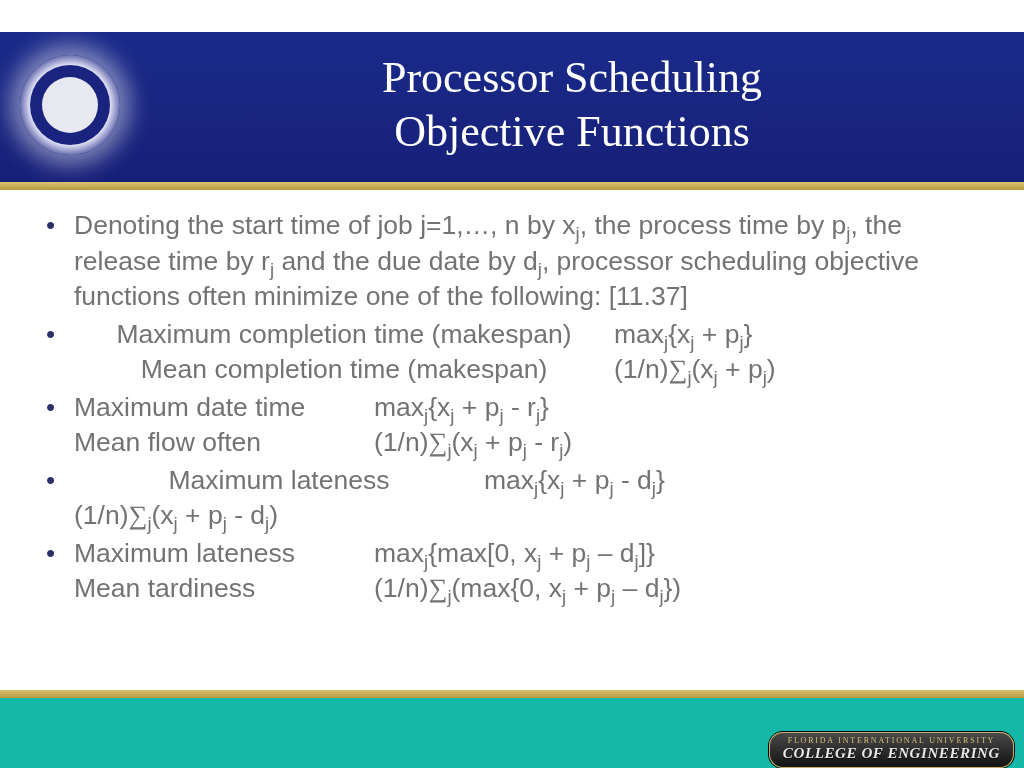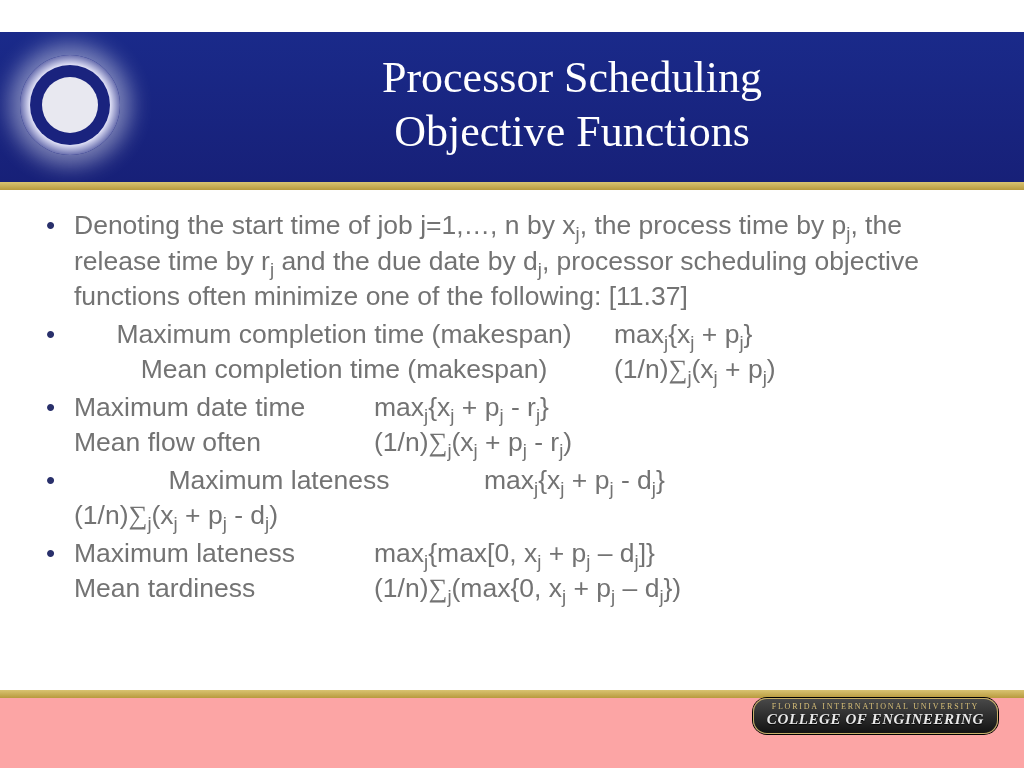--- a/index.html
+++ b/index.html
@@ -46,23 +46,23 @@
   ul.top > li::before {
     content: "•"; position: absolute; left: 0; top: 0; color: #29306b; font-size: 26px;
   }
   .row2 { display: flex; }
   .lab { flex: 0 0 300px; }
   .lab-w { flex: 0 0 540px; text-align: center; }
   .lab-m { flex: 0 0 410px; text-align: center; }
   .sub { font-size: 0.7em; vertical-align: sub; line-height: 0; }
   .sigma { font-family: "Times New Roman", serif; font-size: 1.0em; }
   .footer {
-    background: #fca5a5;
+    background: #14b8a6;
     min-height: 70px;
-    display:flex; align-items:flex-start; justify-content:flex-end; padding-right:26px;
+    display:flex; align-items:flex-end; justify-content:flex-end; padding-right:10px;
   }
   .badge {
     background: linear-gradient(to bottom, #4a4a4a 0%, #111 100%);
     border-radius: 14px;
     padding: 4px 14px 6px 14px;
     box-shadow: inset 0 0 0 1px #c7b06a, 0 0 0 1px #000;
     text-align:center;
   }
   .badge .l1 { color:#d7bf78; font-size:8px; letter-spacing:1.8px; font-family:"Times New Roman",serif; }
   .badge .l2 { color:#e8e8e8; font-size:15px; font-style:italic; font-weight:bold; font-family:"Times New Roman",serif; letter-spacing:0.6px; text-shadow:0 1px 1px #000; }

